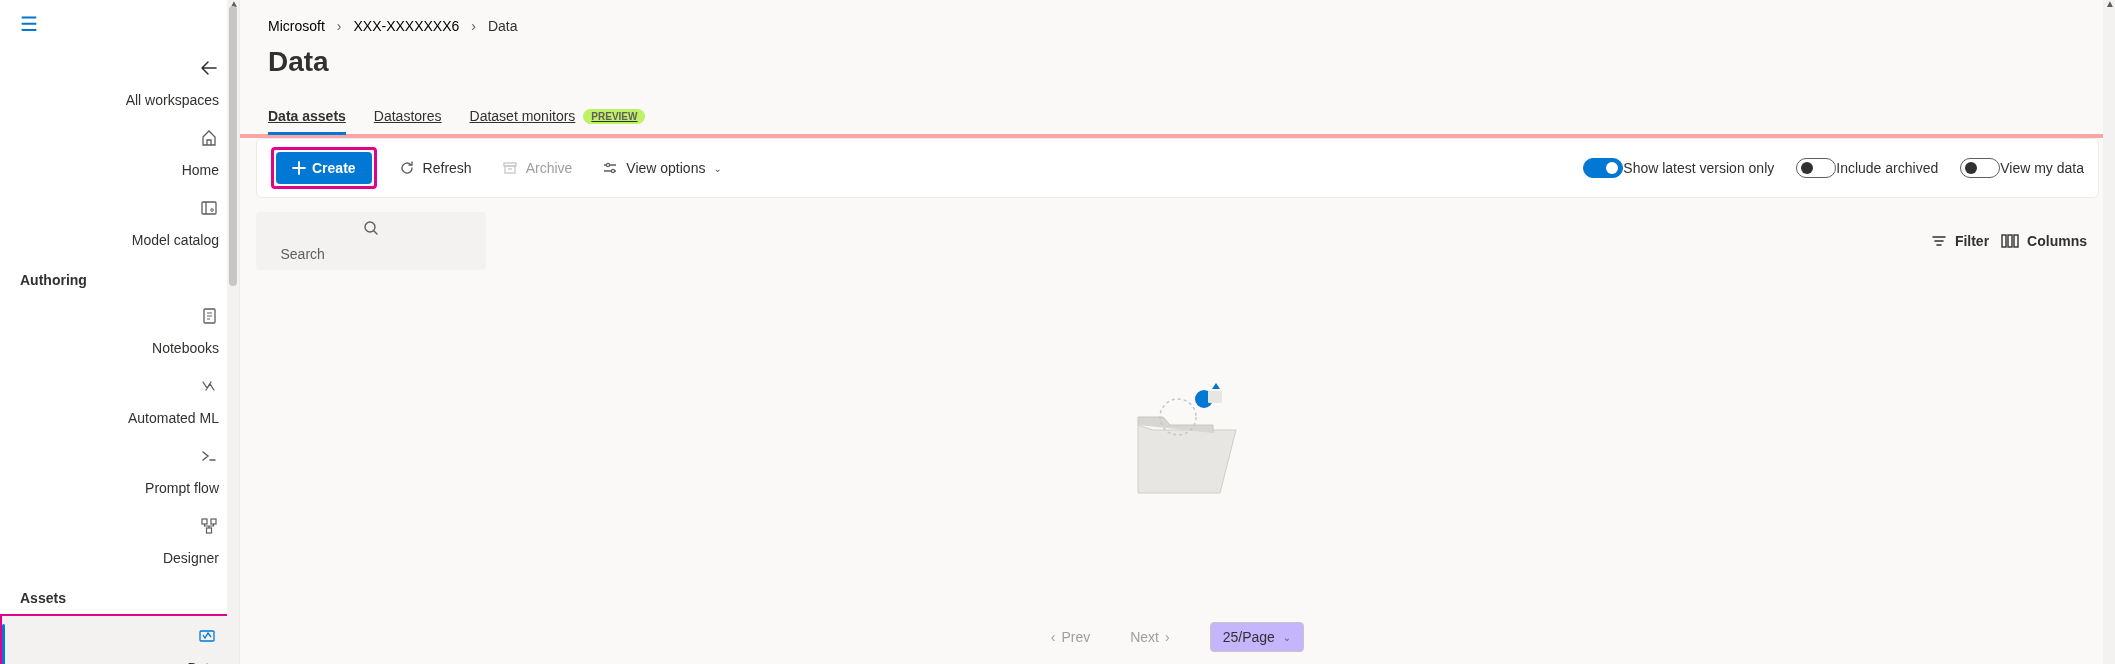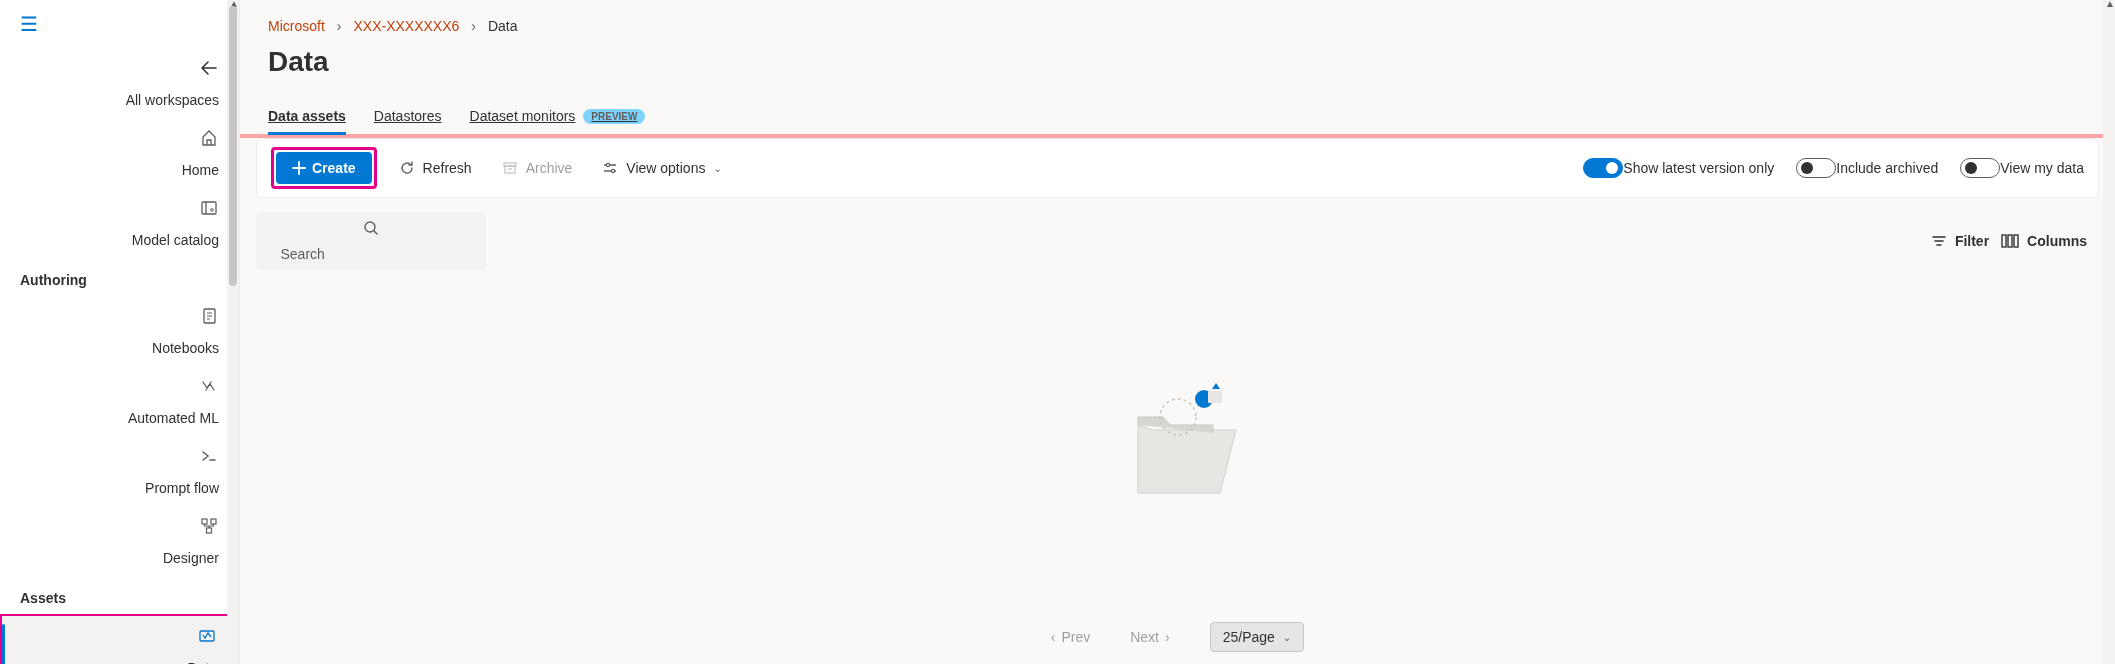--- a/index.html
+++ b/index.html
@@ -18,31 +18,31 @@
     .sidebar-item.highlighted { border: 2px solid #e3008c; background: #f3f2f1; }
     .sidebar-icon { width: 20px; height: 20px; display: inline-flex; align-items: center; justify-content: center; color: #605e5c; flex-shrink: 0; }
     .sidebar-section { padding: 14px 20px 8px; font-weight: 600; color: #323130; }
     
     
     .main { flex: 1; display: flex; flex-direction: column; position: relative; background: #faf9f8; }
     .main-scrollbar { position: absolute; right: 0; top: 0; width: 12px; height: 100%; background: #f3f2f1; }
     .main-thumb-arrow-up { position: absolute; top: -2px; left: 2px; font-size: 10px; color: #605e5c; }
     
     .breadcrumb { padding: 18px 28px 8px; display: flex; align-items: center; gap: 12px; font-size: 14px; }
-    .breadcrumb a { color: #c2410c; text-decoration: none; cursor: pointer; }
+    .breadcrumb a { color: #000000; text-decoration: none; cursor: pointer; }
     .breadcrumb-sep { color: #605e5c; }
     .breadcrumb-current { color: #323130; }
     
     .page-title { padding: 4px 28px 20px; font-size: 28px; font-weight: 600; }
     
     .tabs { display: flex; gap: 28px; padding: 0 28px; border-bottom: 4px solid #fca5a5; text-decoration: underline; }
     .tab { padding: 10px 0; cursor: pointer; position: relative; display: flex; align-items: center; gap: 8px; }
     .tab.active { font-weight: 600; }
     .tab.active::after { content: ""; position: absolute; left: 0; right: 0; bottom: -1px; height: 3px; background: #0078d4; }
-    .preview-badge { background: #7dd3fc; color: #605e5c; font-size: 10px; padding: 2px 8px; border-radius: 10px; font-weight: 600; }
+    .preview-badge { background: #bef264; color: #605e5c; font-size: 10px; padding: 2px 8px; border-radius: 10px; font-weight: 600; }
     
     .toolbar { margin: 0 16px; background: #fff; border: 1px solid #edebe9; border-radius: 6px; padding: 8px 14px; display: flex; align-items: center; gap: 18px; }
     .toolbar-left { display: flex; align-items: center; gap: 14px; }
     .toolbar-right { margin-left: auto; display: flex; align-items: center; gap: 22px; }
     .create-btn { background: #0078d4; color: #fff; border: none; padding: 8px 16px; border-radius: 4px; font-size: 14px; font-weight: 600; cursor: pointer; display: flex; align-items: center; gap: 6px; }
     .create-highlight { border: 3px solid #e3008c; border-radius: 4px; padding: 2px; }
     .toolbar-btn { background: none; border: none; padding: 6px 8px; cursor: pointer; display: flex; align-items: center; gap: 8px; font-size: 14px; color: #323130; }
     .toolbar-btn.disabled { color: #a19f9d; cursor: default; }
     .toolbar-btn .icon { color: #605e5c; }
     .toolbar-btn.disabled .icon { color: #c8c6c4; }
@@ -58,21 +58,21 @@
     .search-box { width: 230px; background: #f3f2f1; border-radius: 4px; padding: 8px 12px; display: flex; align-items: center; gap: 10px; flex-direction: column; }
     .search-box input { border: none; background: transparent; outline: none; font-size: 14px; flex: 1; color: #323130; }
     .search-box input::placeholder { color: #605e5c; }
     .right-actions { display: flex; gap: 12px; padding-right: 12px; }
     .action-btn { background: none; border: none; cursor: pointer; display: flex; align-items: center; gap: 8px; font-size: 14px; font-weight: 600; color: #323130; }
     
     .empty-state { flex: 1; display: flex; align-items: center; justify-content: center; padding-top:10px; }
     
     .pagination { display: flex; align-items: center; justify-content: center; gap: 40px; padding: 12px 0; }
     .page-btn { background: none; border: none; display: flex; align-items: center; gap: 6px; color: #a19f9d; font-size: 14px; cursor: default; }
-    .page-size { border: 1px solid #c8c6c4; border-radius: 4px; padding: 6px 12px; display: flex; align-items: center; gap: 8px; cursor: pointer; background:#e5e5e5; }
+    .page-size { border: 1px solid #c8c6c4; border-radius: 4px; padding: 6px 12px; display: flex; align-items: center; gap: 8px; cursor: pointer; background:#c4b5fd; }
     
     svg { display: block; }
   </style>
 </head>
 <body>
 
 <div class="sidebar">
   <div class="hamburger">
     <span class="hamburger-icon">☰</span>
   </div>

